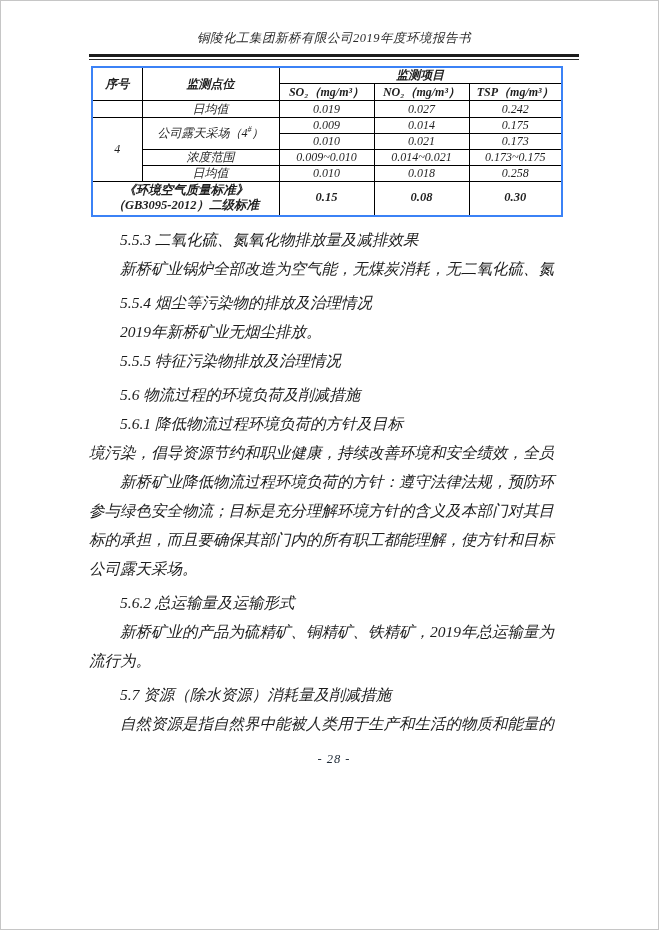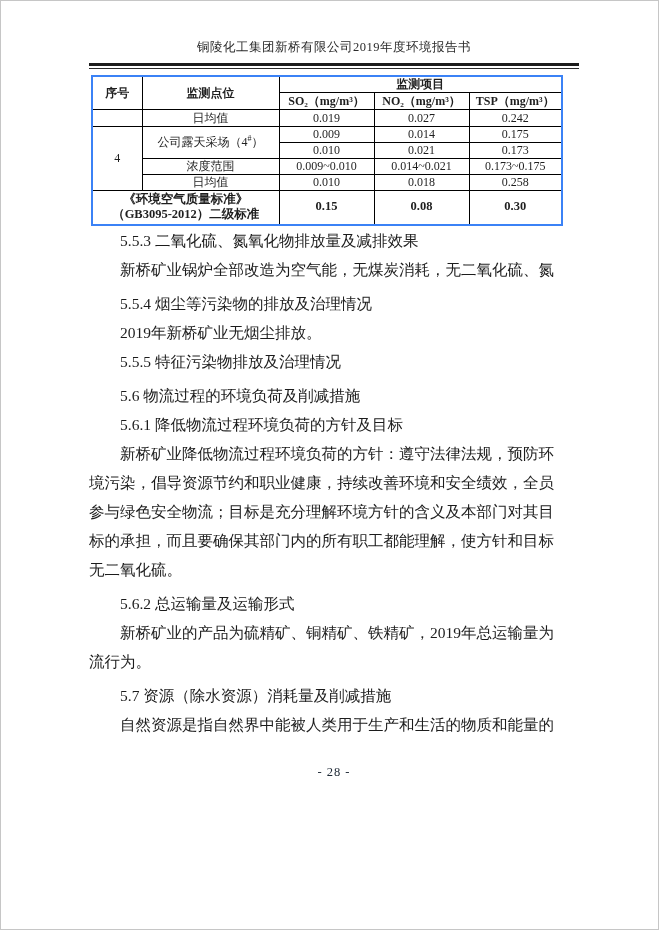--- a/index.html
+++ b/index.html
@@ -7,21 +7,22 @@
     width:659px;height:930px;
     background:#ffffff;
     border:1px solid #c6c6c6;
     box-sizing:border-box;
     font-family:"Liberation Serif","DejaVu Serif",serif;
     color:#1f1f1f;
     overflow:hidden;
     position:relative;
   }
   .page{
-    padding:38px 79px 0 88px;
+    padding:29px 79px 0 88px;
+    font-style:italic;
   }
   .doc-header{
     text-align:center;
     font-size:12.5px;
     letter-spacing:0.5px;
     color:#2a2a2a;
     white-space:nowrap;
   }
   .header-rule{
     margin-top:7px;
@@ -47,33 +48,33 @@
     overflow:hidden;
   }
   table.monitor th{font-weight:bold;}
   table.monitor td{font-weight:normal;}
   tr.h15{height:15px} tr.h16{height:16px} tr.h17{height:17px} tr.h18{height:17px} tr.h34{height:34px}
   th.seq-header{border-bottom:none;}
   td.seq-spacer{border-top:none;}
   tr.bold-row td{font-weight:bold;font-size:12.5px;}
   sup.site-sup{font-size:8px;line-height:0;}
   
-  .body-text{}
+  .body-text{margin-top:8px;}
   .line{
     height:29px;
     line-height:29px;
     font-size:15.5px;
     white-space:nowrap;
     color:#1c1c1c;
   }
   .indent{text-indent:31px;}
   .gap{margin-top:5px;}
   
   .page-footer{
-    margin-top:26px;
+    margin-top:14px;
     text-align:center;
     font-size:12.5px;
     color:#1c2733;
     letter-spacing:1px;
   }
 </style>
 </head>
 <body>
 
 <div class="page">
@@ -141,25 +142,25 @@
   </table>
 
   <div class="body-text">
     <div class="line indent">5.5.3 二氧化硫、氮氧化物排放量及减排效果</div>
     <div class="line indent">新桥矿业锅炉全部改造为空气能，无煤炭消耗，无二氧化硫、氮</div>
     <div class="line indent gap">5.5.4 烟尘等污染物的排放及治理情况</div>
     <div class="line indent">2019年新桥矿业无烟尘排放。</div>
     <div class="line indent">5.5.5 特征污染物排放及治理情况</div>
     <div class="line indent gap">5.6 物流过程的环境负荷及削减措施</div>
     <div class="line indent">5.6.1 降低物流过程环境负荷的方针及目标</div>
+    <div class="line">境污染，倡导资源节约和职业健康，持续改善环境和安全绩效，全员</div>
     <div class="line indent">新桥矿业降低物流过程环境负荷的方针：遵守法律法规，预防环</div>
-    <div class="line">境污染，倡导资源节约和职业健康，持续改善环境和安全绩效，全员</div>
     <div class="line">参与绿色安全物流；目标是充分理解环境方针的含义及本部门对其目</div>
     <div class="line">标的承担，而且要确保其部门内的所有职工都能理解，使方针和目标</div>
-    <div class="line">无二氧化硫。</div>
+    <div class="line">公司露天采场。</div>
     <div class="line indent gap">5.6.2 总运输量及运输形式</div>
     <div class="line indent">新桥矿业的产品为硫精矿、铜精矿、铁精矿，2019年总运输量为</div>
     <div class="line">流行为。</div>
     <div class="line indent gap">5.7 资源（除水资源）消耗量及削减措施</div>
     <div class="line indent">自然资源是指自然界中能被人类用于生产和生活的物质和能量的</div>
   </div>
 
   <div class="page-footer">- 28 -</div>
 
 </div>

